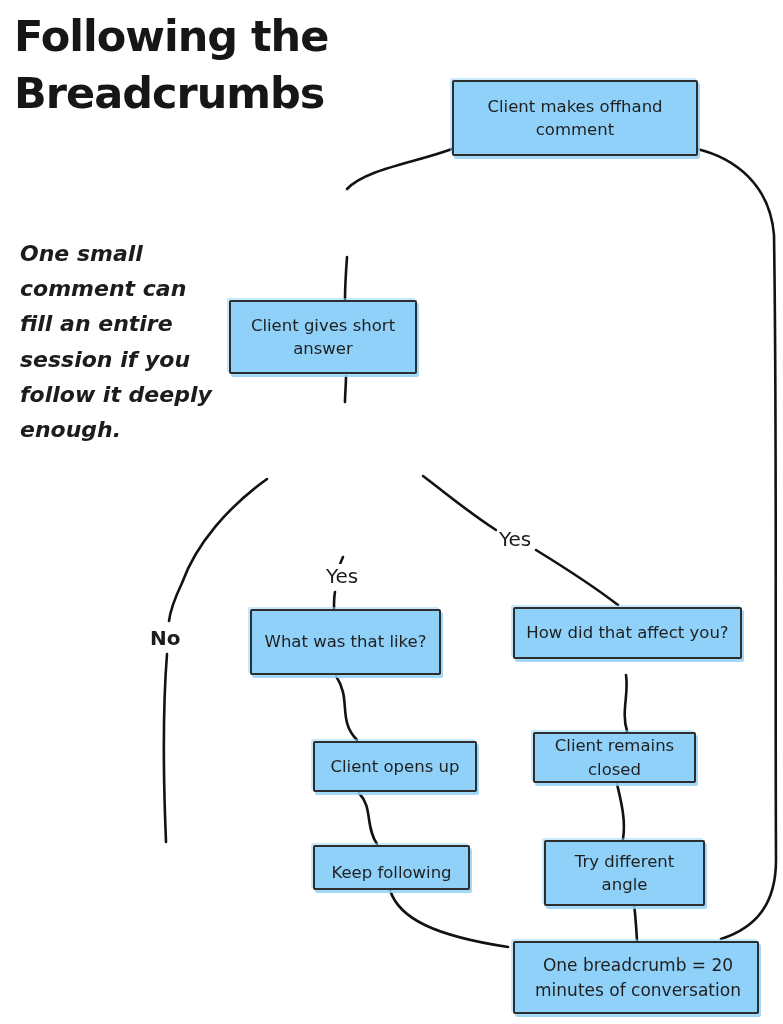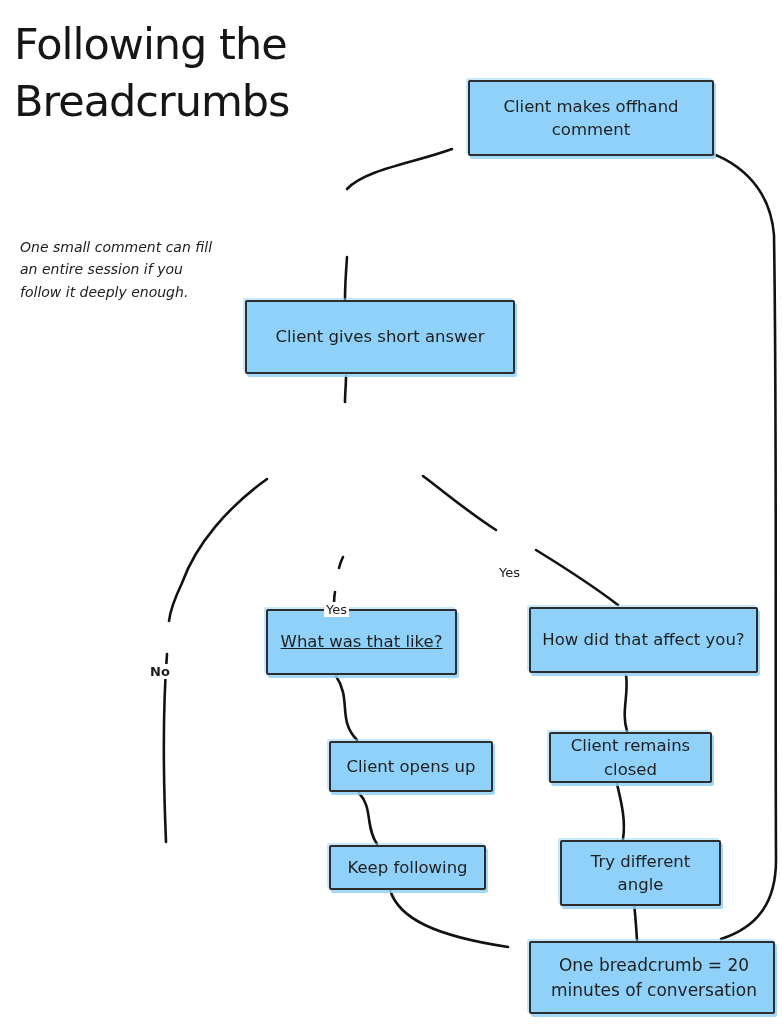--- a/index.html
+++ b/index.html
@@ -4,50 +4,50 @@
 <style>
   html,body { margin:0; padding:0; background:#ffffff; }
   #canvas {
     position:relative; width:783px; height:1024px;
     background:var(--background,#fff); overflow:hidden;
     font-family:"DejaVu Sans","Liberation Sans",sans-serif;
   }
 
   
   .title {
-    position:absolute; left:14px; top:16px; width:340px;
-    font-size:43px; font-weight:400; line-height:1.32;
+    position:absolute; left:14px; top:8px; width:340px;
+    font-size:43px; font-weight:700; line-height:1.32;
     color:#161616; letter-spacing:-1px; z-index:3;
   }
   .note {
     position:absolute; left:20px; top:236px; width:200px;
-    font-size:14px; font-style:italic; font-weight:400;
+    font-size:22px; font-style:italic; font-weight:700;
     line-height:1.6; color:#1c1c1c; z-index:3;
   }
 
   
   .node {
     position:absolute; z-index:2; box-sizing:border-box;
     background:var(--node-fill,#8FD1F8);
     border:2px solid var(--node-border,#2d2d2d);
     border-radius:2px;
     box-shadow:2px 3px 0 rgba(146,210,248,0.85), -2px -2px 0 rgba(146,210,248,0.5);
     display:flex; align-items:center; justify-content:center;
     text-align:center; padding:4px 8px;
-    font-size:16.5px; line-height:1.42; color:var(--text,#1f1f1f);margin-left:16px;
+    font-size:16.5px; line-height:1.42; color:var(--text,#1f1f1f);
   }
   .n-offhand { left:452px; top:80px;  width:246px; height:76px; }
   .n-tell    { left:228px; top:190px; width:231px; height:66px; }
-  .n-short   { left:229px; top:300px; width:270px; height:74px; }
-  .n-what    { left:250px; top:609px; width:191px; height:66px;text-decoration:underline; }
-  .n-how     { left:513px; top:607px; width:229px; height:66px; }
+  .n-short   { left:229px; top:300px; width:188px; height:74px; }
+  .n-what    { left:250px; top:609px; width:191px; height:66px; }
+  .n-how     { left:513px; top:607px; width:229px; height:52px; }
   .n-opens   { left:313px; top:741px; width:164px; height:51px; }
   .n-closed  { left:533px; top:732px; width:163px; height:51px; }
   .n-end     { left:73px;  top:843px; width:191px; height:69px; }
-  .n-keep    { left:313px; top:845px; width:157px; height:45px; }
+  .n-keep    { left:313px; top:845px; width:157px; height:45px;align-items:flex-end; }
   .n-try     { left:544px; top:840px; width:161px; height:66px; }
   .n-crumb   { left:513px; top:941px; width:246px; height:73px; font-size:17px;padding-left:12px; }
 
   
   .diamond {
     position:absolute; left:267px; top:400px; width:156px; height:156px; z-index:2;
   }
   .diamond .shape {
     position:absolute; left:23px; top:23px; width:110px; height:110px;
     background:var(--node-fill,#8FD1F8);
@@ -57,21 +57,21 @@
   }
   .diamond .dlabel {
     position:absolute; left:28px; top:0; width:100px; height:156px;
     display:flex; align-items:center; justify-content:center; text-align:center;
     font-size:16.5px; line-height:1.45; color:var(--text,#1f1f1f);
   }
 
   
   .edge-label {
     position:absolute; z-index:3; background:#fff; padding:0 2px;
-    font-size:13px; color:#1c1c1c;margin-top:38px;
+    font-size:20px; color:#1c1c1c;
   }
   .lbl-yes-left  { left:324px; top:564px; }
   .lbl-yes-right { left:497px; top:527px; }
   .lbl-no        { left:148px; top:626px;font-weight:bold; }
 
   
   svg.wires {
     position:absolute; left:0; top:0; z-index:1; pointer-events:none;
   }
   svg.wires path {

